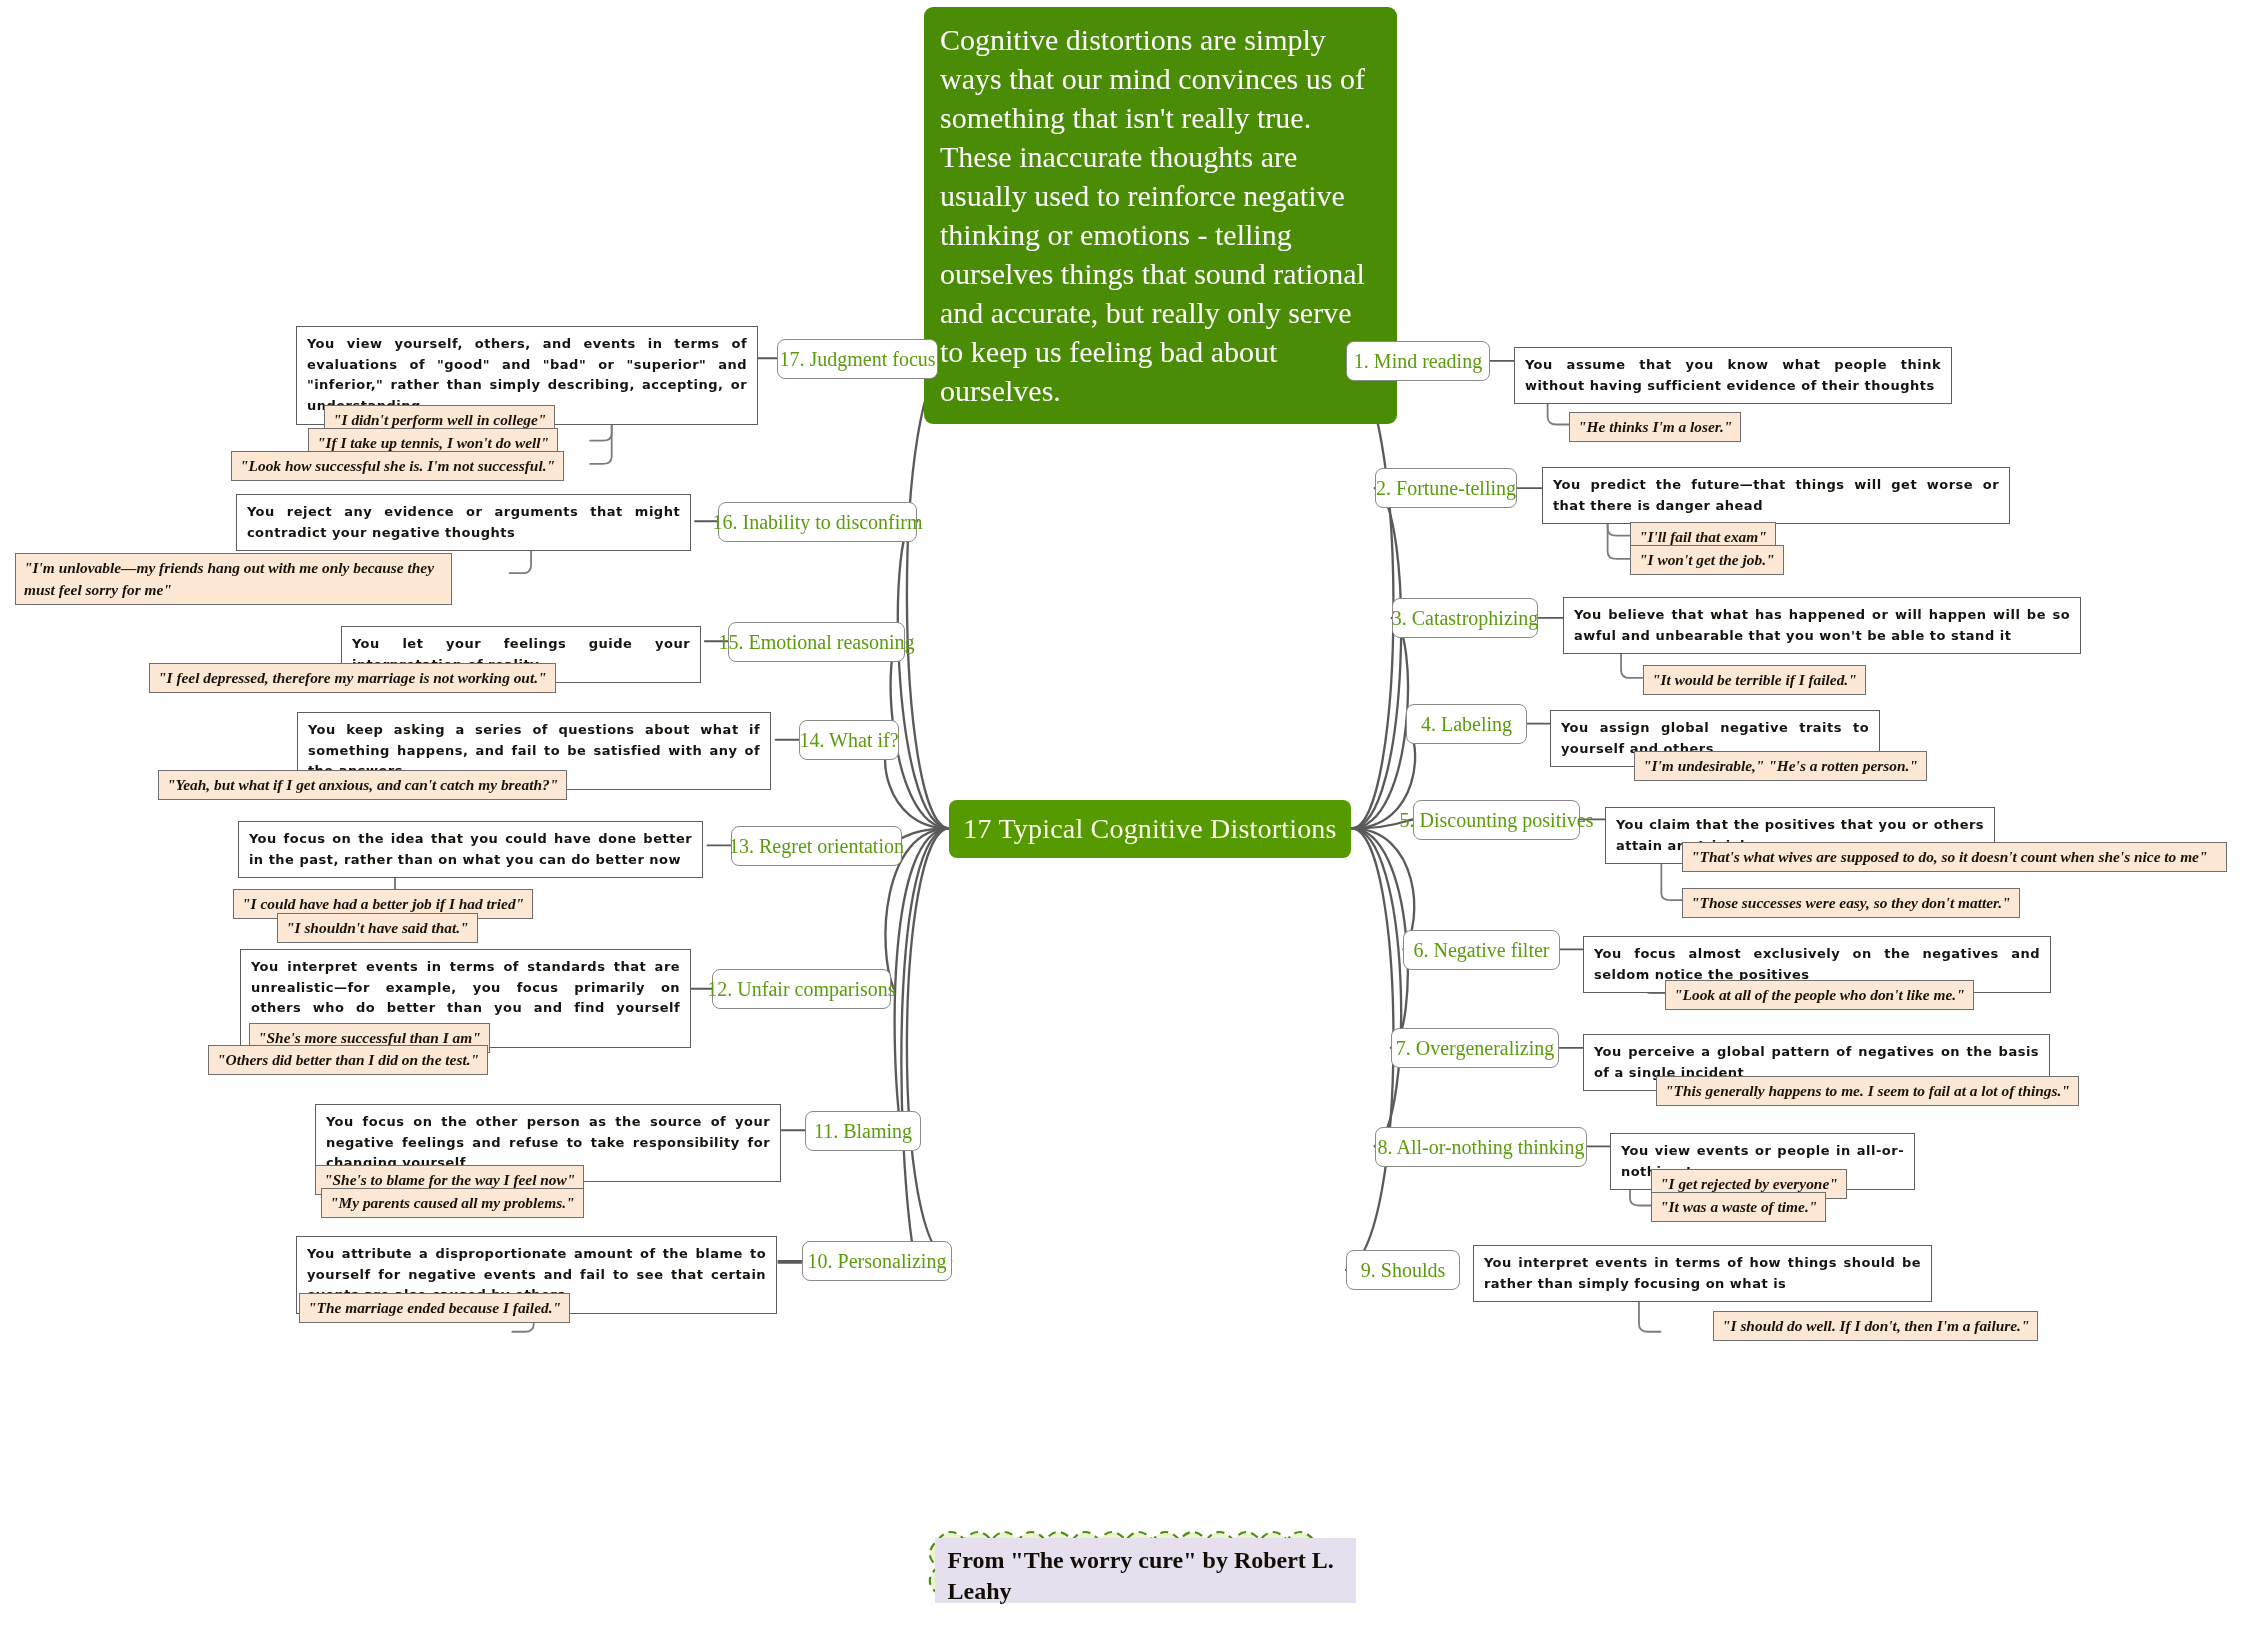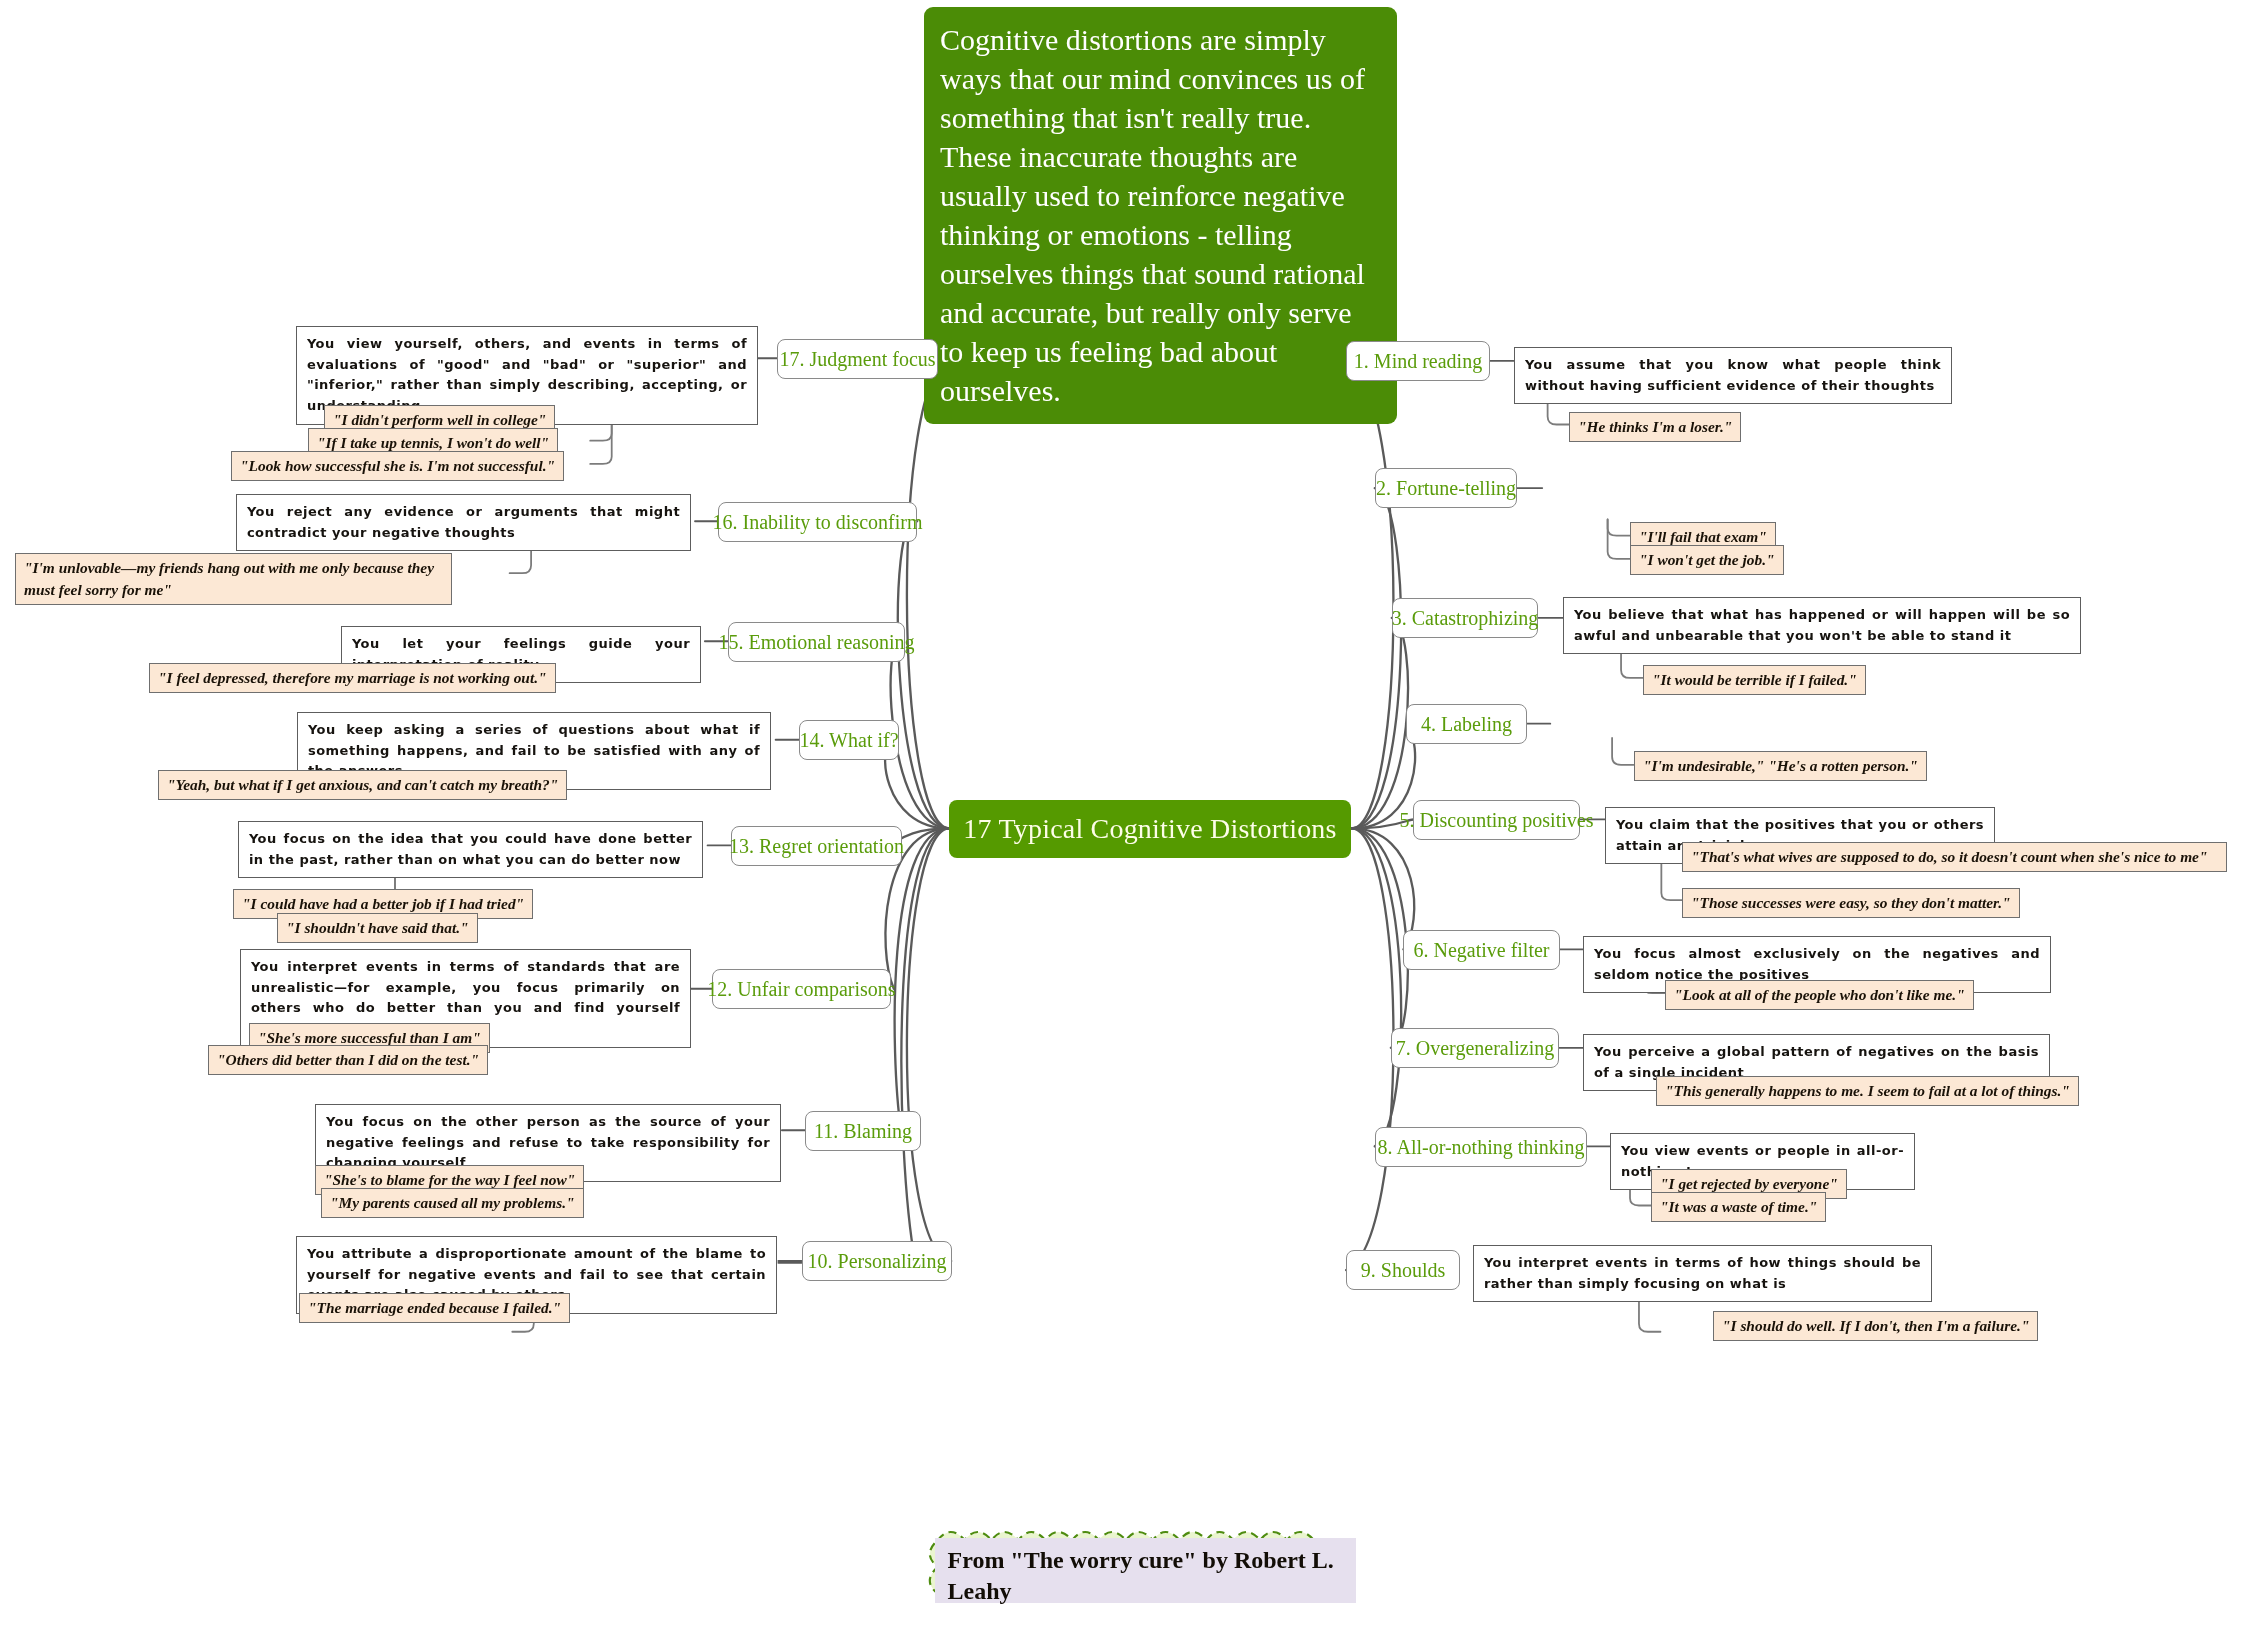--- a/index.html
+++ b/index.html
@@ -236,39 +236,45 @@
   <div class="desc" style="left:1514px; top:347px; width:438px;">
     <span>You assume that you know what people think without having sufficient evidence of their thoughts</span>
   </div>
   <div class="quote" style="left:1569px; top:412px;">
     <span>"He thinks I'm a loser."</span>
   </div>
 
   <div class="topic" style="left:1375px; top:468px; width:142px;">
     <span>2. Fortune-telling</span>
   </div>
+  <div class="desc" style="left:1542px; top:467px; width:468px;">
+    <span>You predict the future—that things will get worse or that there is danger ahead</span>
+  </div>
   <div class="quote" style="left:1630px; top:522px;">
     <span>"I'll fail that exam"</span>
   </div>
   <div class="quote" style="left:1630px; top:545px;">
     <span>"I won't get the job."</span>
   </div>
 
   <div class="topic" style="left:1392px; top:598px; width:146px;">
     <span>3. Catastrophizing</span>
   </div>
   <div class="desc" style="left:1563px; top:597px; width:518px;">
     <span>You believe that what has happened or will happen will be so awful and unbearable that you won't be able to stand it</span>
   </div>
   <div class="quote" style="left:1643px; top:665px;">
     <span>"It would be terrible if I failed."</span>
   </div>
 
   <div class="topic" style="left:1406px; top:704px; width:121px;">
     <span>4. Labeling</span>
+  </div>
+  <div class="desc" style="left:1550px; top:710px; width:330px;">
+    <span>You assign global negative traits to yourself and others</span>
   </div>
   <div class="quote" style="left:1634px; top:751px;">
     <span>"I'm undesirable," "He's a rotten person."</span>
   </div>
 
   <div class="topic" style="left:1413px; top:800px; width:167px;">
     <span>5. Discounting positives</span>
   </div>
   <div class="desc" style="left:1605px; top:807px; width:390px;">
     <span>You claim that the positives that you or others attain are trivial</span>

